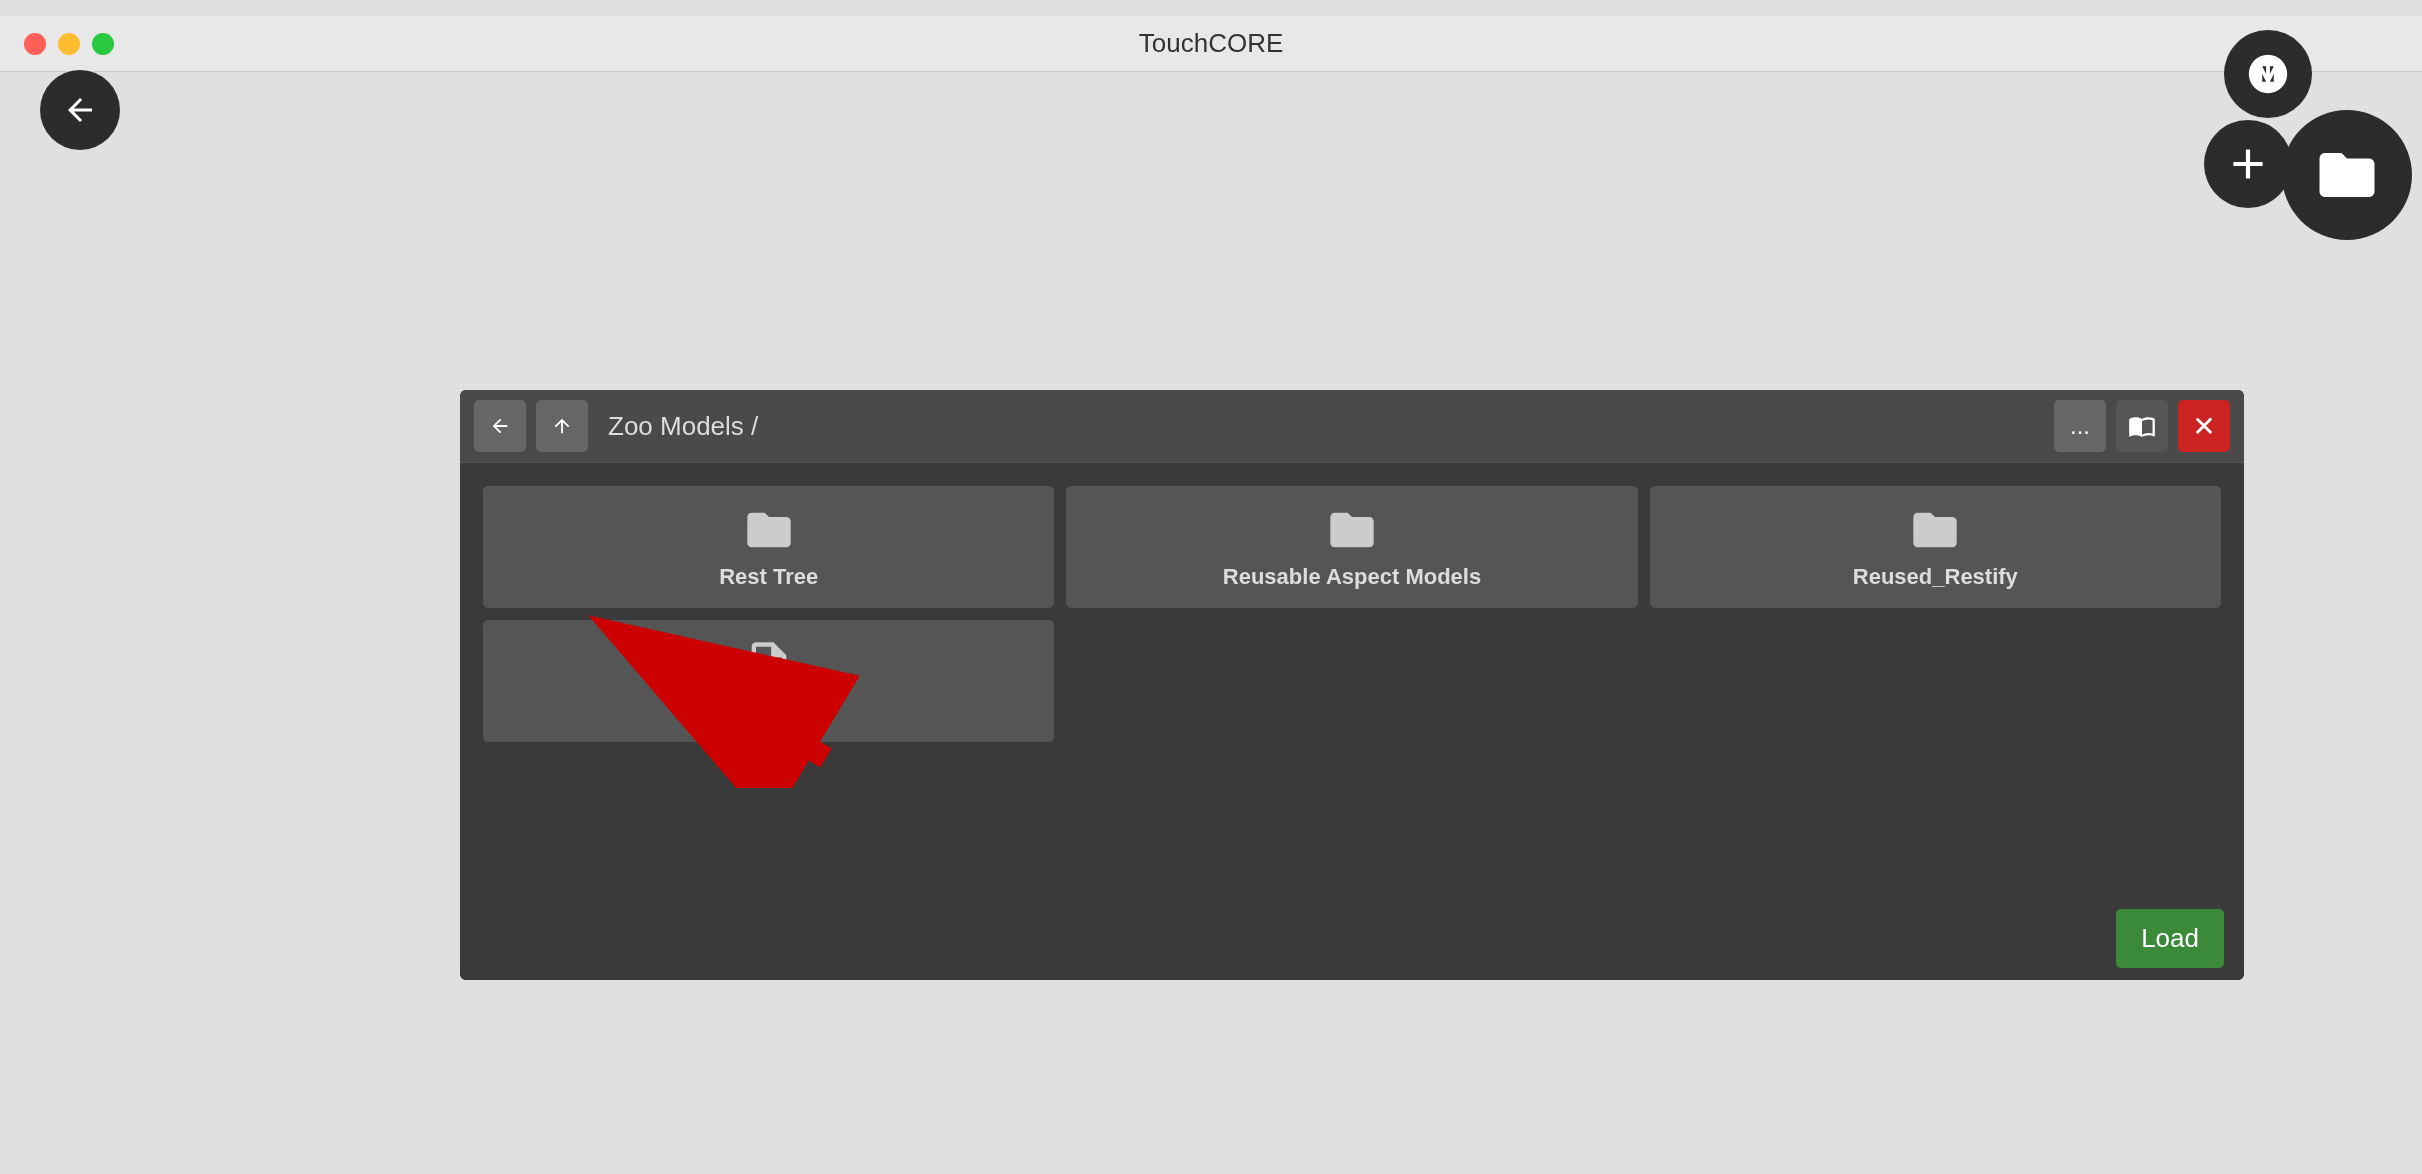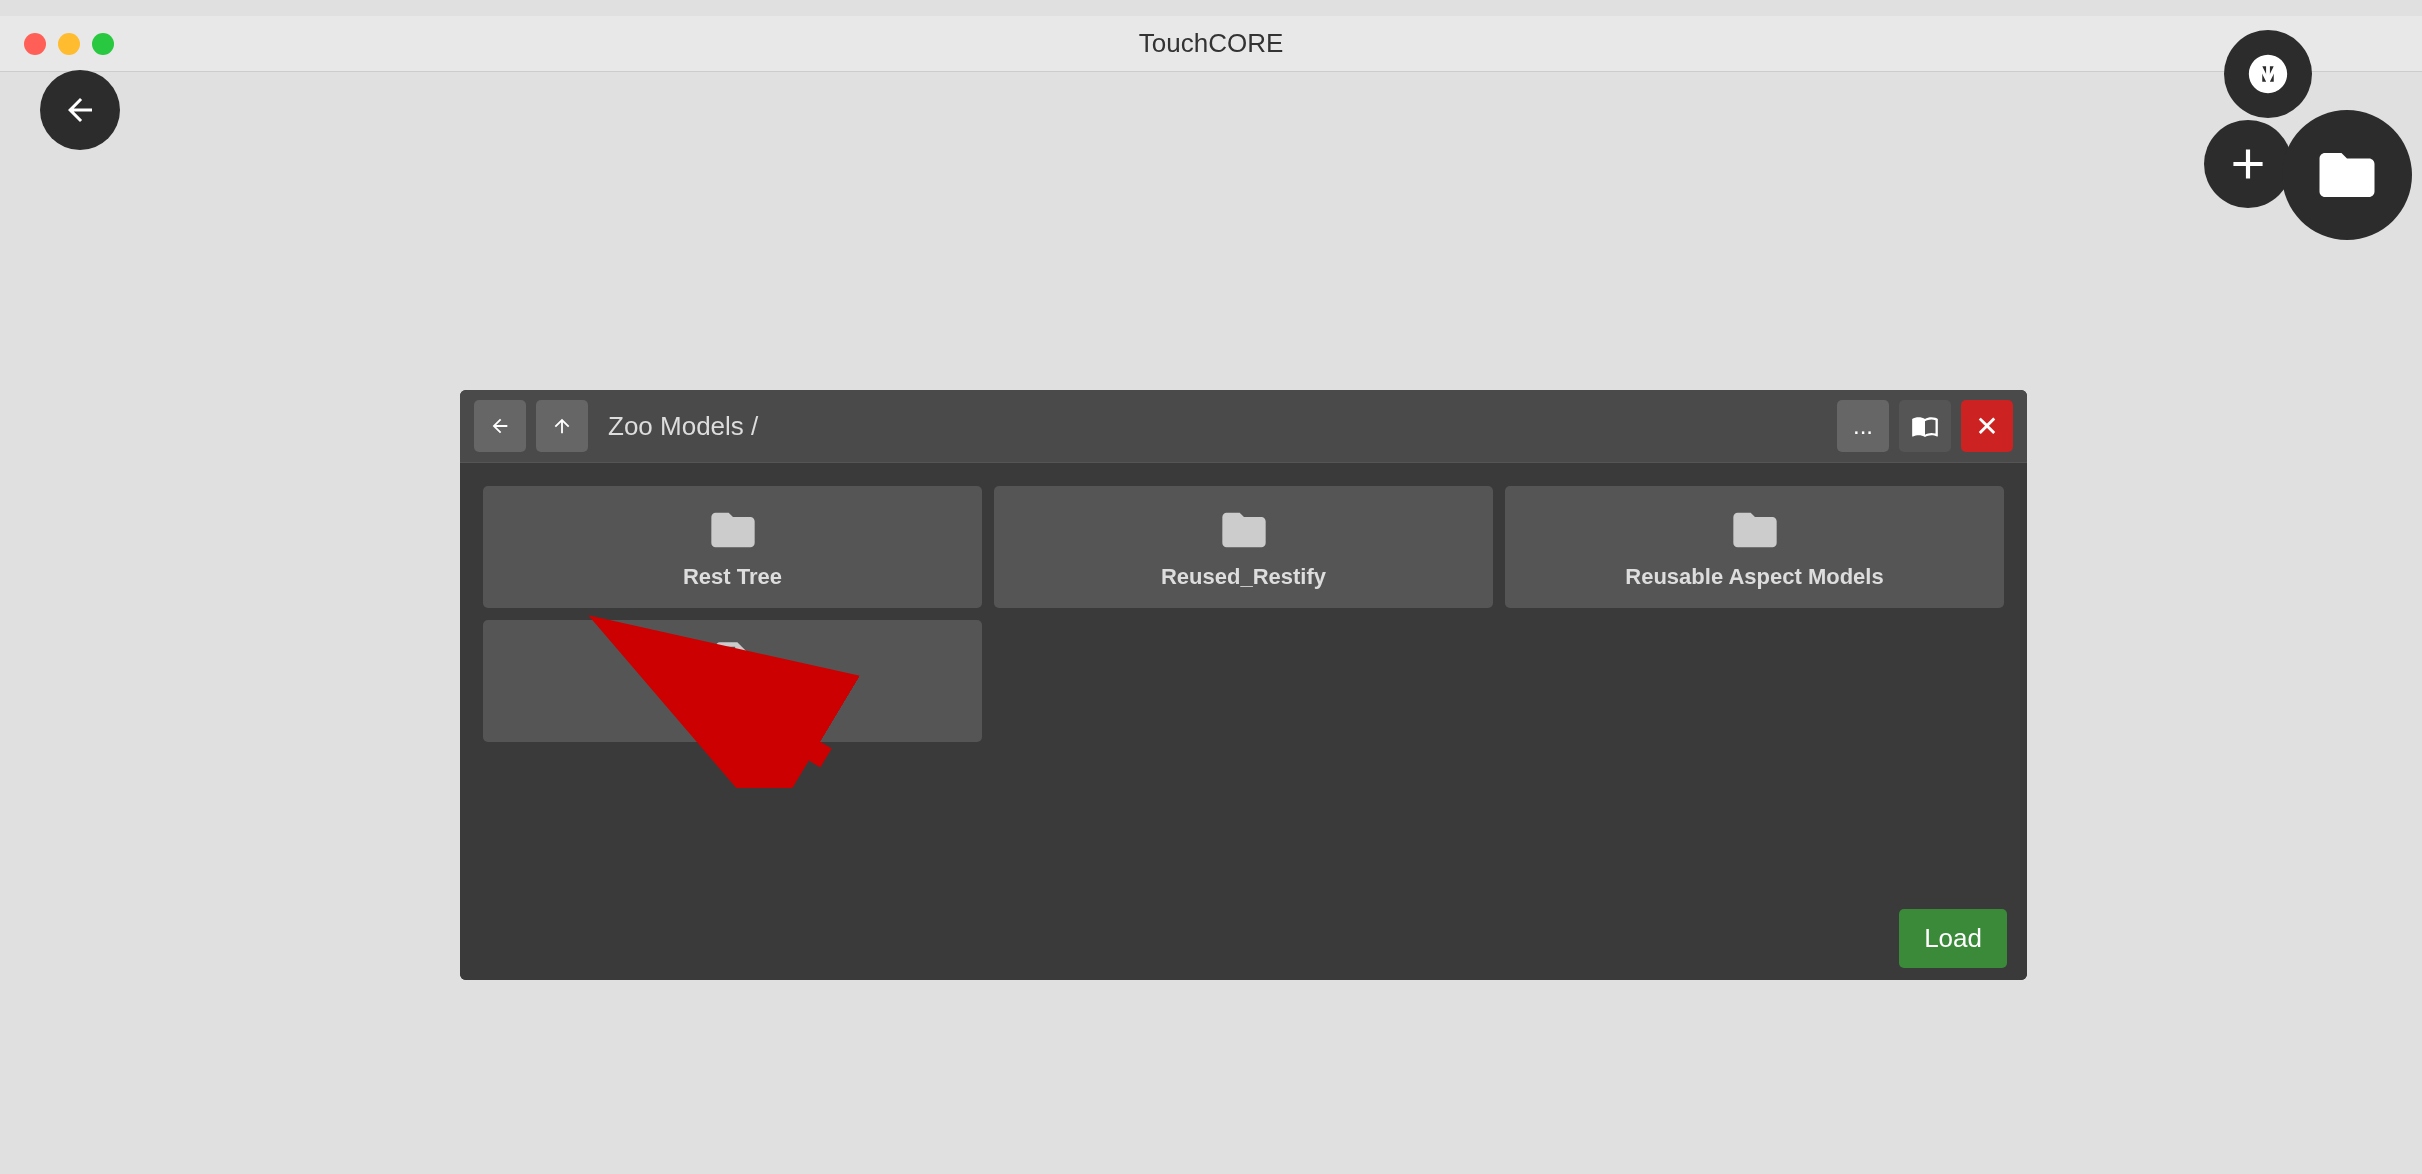--- a/index.html
+++ b/index.html
@@ -72,21 +72,21 @@
       width: 36px;
       height: 36px;
       fill: white;
     }
 
     
     .dialog {
       position: absolute;
       top: 390px;
       left: 460px;
-      width: 1567px;
+      width: 1784px;
       height: 590px;
       background-color: #3a3a3a;
       border-radius: 6px;
       overflow: hidden;
       display: flex;
       flex-direction: column;
     }
 
     
     .dialog-toolbar {
@@ -389,28 +389,28 @@
       <svg viewBox="0 0 24 24">
         <path d="M10 4H4c-1.1 0-1.99.9-1.99 2L2 18c0 1.1.9 2 2 2h16c1.1 0 2-.9 2-2V8c0-1.1-.9-2-2-2h-8l-2-2z"></path>
       </svg>
       <span class="file-item-label">Rest Tree</span>
     </div>
 
     <div class="file-item">
       <svg viewBox="0 0 24 24">
         <path d="M10 4H4c-1.1 0-1.99.9-1.99 2L2 18c0 1.1.9 2 2 2h16c1.1 0 2-.9 2-2V8c0-1.1-.9-2-2-2h-8l-2-2z"></path>
       </svg>
+      <span class="file-item-label">Reusable Aspect Models</span>
+    </div>
+
+    <div class="file-item">
+      <svg viewBox="0 0 24 24">
+        <path d="M10 4H4c-1.1 0-1.99.9-1.99 2L2 18c0 1.1.9 2 2 2h16c1.1 0 2-.9 2-2V8c0-1.1-.9-2-2-2h-8l-2-2z"></path>
+      </svg>
       <span class="file-item-label">Reused_Restify</span>
-    </div>
-
-    <div class="file-item">
-      <svg viewBox="0 0 24 24">
-        <path d="M10 4H4c-1.1 0-1.99.9-1.99 2L2 18c0 1.1.9 2 2 2h16c1.1 0 2-.9 2-2V8c0-1.1-.9-2-2-2h-8l-2-2z"></path>
-      </svg>
-      <span class="file-item-label">Reusable Aspect Models</span>
     </div>
 
     <div class="file-item">
       <svg viewBox="0 0 24 24">
         <path d="M14,2H6A2,2,0,0,0,4,4V20a2,2,0,0,0,2,2H18a2,2,0,0,0,2-2V8Zm4,18H6V4h7V9h5Z"></path>
       </svg>
       <span class="file-item-label">Zoo.core</span>
     </div>
 
   </div>

